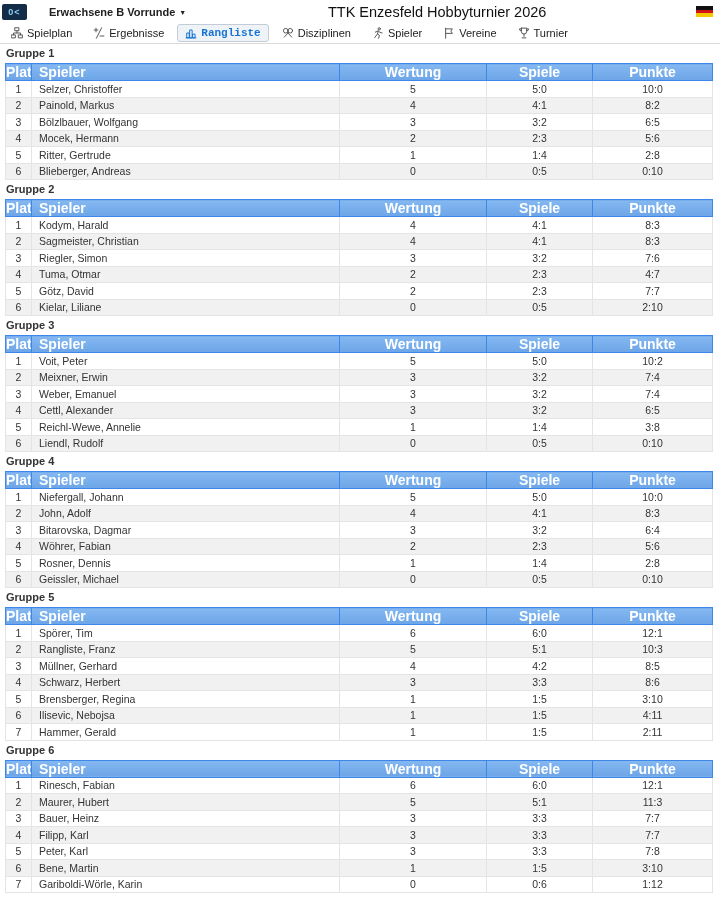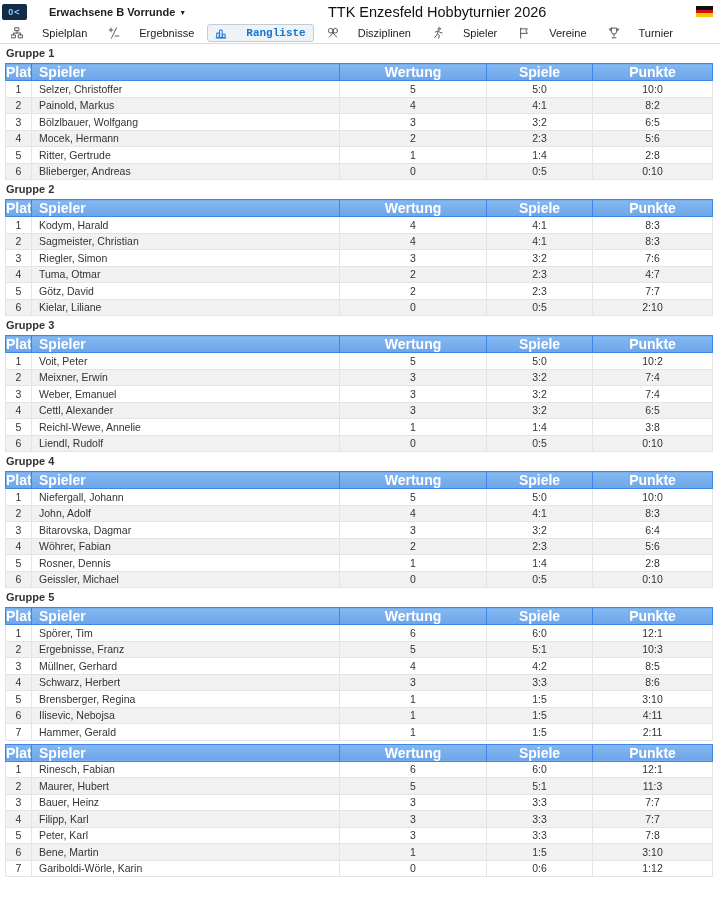--- a/index.html
+++ b/index.html
@@ -12,21 +12,21 @@
   .logo{width:25px;height:16px;background:#132c47;color:#8ed0f5;font-size:9px;font-weight:bold;
         display:flex;align-items:center;justify-content:center;border-radius:2px;letter-spacing:1px;flex:0 0 auto;cursor:pointer;}
   .selector{font-weight:bold;font-size:11px;margin-left:22px;display:flex;align-items:center;gap:4px;cursor:pointer;white-space:nowrap;}
   .caret{font-size:7px;color:#222;transform:translateY(1px);}
   .main-title{flex:1;text-align:center;font-size:14.5px;color:#111;white-space:nowrap;}
   .flag{width:17px;height:11px;display:flex;flex-direction:column;margin:0 3px 0 8px;flex:0 0 auto;cursor:pointer;}
   .flag div{flex:1;}
   .flag .b{background:#101010;} .flag .r{background:#d01216;} .flag .g{background:#f7c600;}
   
   .tabs{display:flex;align-items:center;height:21px;padding:0 3px;border-bottom:1px solid #d9d9d9;gap:5px;background:#fff;}
-  .tab{display:flex;align-items:center;gap:19px;font-size:11px;color:#1c1c1c;cursor:pointer;
+  .tab{display:flex;align-items:center;gap:4px;font-size:11px;color:#1c1c1c;cursor:pointer;
        padding:2px 7px;border:1px solid transparent;border-radius:3px;white-space:nowrap;justify-content:space-between;}
   .tab svg{width:12px;height:12px;stroke:#555;fill:none;stroke-width:1.3;stroke-linecap:round;stroke-linejoin:round;}
   .tab.active{color:#1673d2;background:#eef3f8;border-color:#c3ccd6;font-weight:bold;font-family:Liberation Mono, monospace;}
   .tab.active svg{stroke:#1673d2;}
   
   .groups{padding:0 7px 8px 5px;}
   .group{margin-top:3px;}
   .group-title{font-size:11px;font-weight:bold;color:#333;margin:0 0 4px 1px;line-height:12px;}
   table.ranking{width:100%;border-collapse:collapse;table-layout:fixed;font-size:10.5px;}
   col.col-platz{width:26px;} col.col-wertung{width:147px;} col.col-spiele{width:106px;} col.col-punkte{width:120px;}
@@ -405,21 +405,21 @@
         <tbody>
           <tr>
             <td>1</td>
             <td class="left">Spörer, Tim</td>
             <td>6</td>
             <td>6:0</td>
             <td>12:1</td>
           </tr>
           <tr>
             <td>2</td>
-            <td class="left">Ergebnisse, Franz</td>
+            <td class="left">Rangliste, Franz</td>
             <td>5</td>
             <td>5:1</td>
             <td>10:3</td>
           </tr>
           <tr>
             <td>3</td>
             <td class="left">Müllner, Gerhard</td>
             <td>4</td>
             <td>4:2</td>
             <td>8:5</td>
@@ -449,20 +449,21 @@
             <td>7</td>
             <td class="left">Hammer, Gerald</td>
             <td>1</td>
             <td>1:5</td>
             <td>2:11</td>
           </tr>
         </tbody>
       </table>
     </section>
     <section class="group">
+      <div class="group-title">Gruppe 6</div>
       <table class="ranking">
         <colgroup>
           <col class="col-platz">
           <col class="col-spieler">
           <col class="col-wertung">
           <col class="col-spiele">
           <col class="col-punkte">
         </colgroup>
         <thead>
           <tr>

